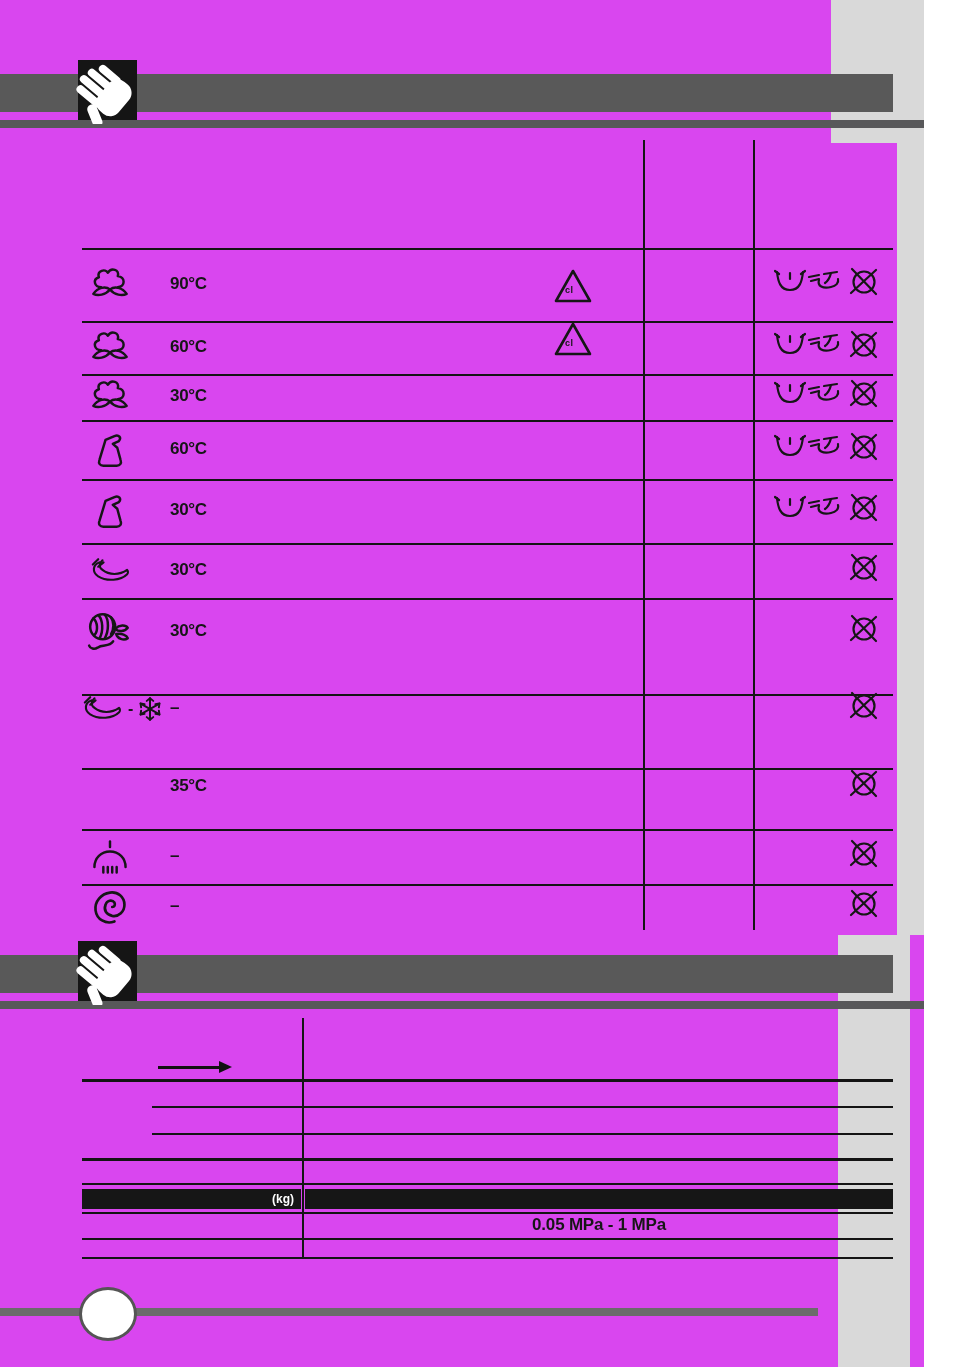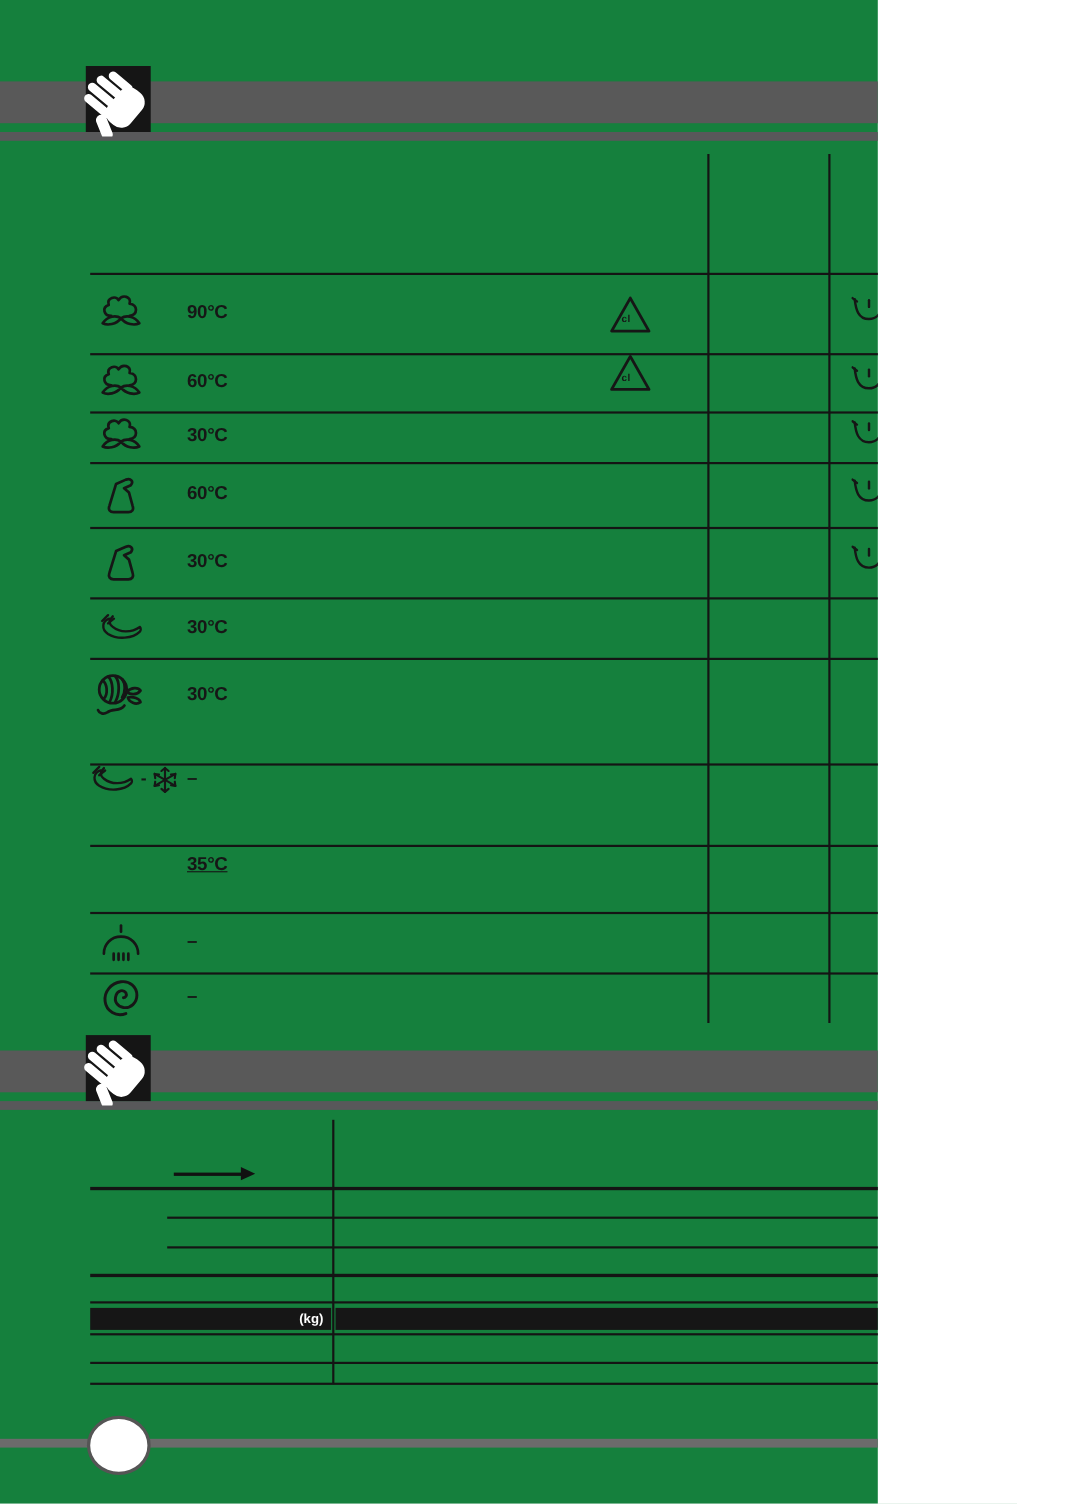--- a/index.html
+++ b/index.html
@@ -1,16 +1,16 @@
 <!DOCTYPE html>
 <html><head>
 <meta charset="utf-8">
 <style>
   html,body{margin:0;padding:0;background:#fff;}
-  .page{position:relative;width:798px;height:1367px;background:#15803d;overflow:hidden;
+  .page{position:relative;width:924px;height:1367px;background:#d946ef;overflow:hidden;
         font-family:"Liberation Sans",sans-serif;color:#161616;}
   .abs{position:absolute;}
   .gray{position:absolute;background:#d9d9d9;}
   .edgetab{position:absolute;background:#5e5e5e;}
   .bar{position:absolute;background:#595959;}
   .thinbar{position:absolute;background:#58585a;height:8px;}
   .redline{position:absolute;background:#d4756b;}
   .reddot{position:absolute;background:#b44a42;}
   .handsq{position:absolute;width:59px;height:60px;background:#151515;}
   .handsq svg{position:absolute;left:-4px;top:-2px;}
@@ -314,21 +314,21 @@
         </svg>
       </div>
       <div class="temp" style="left:170px;top:698px;">–</div>
       <div class="careicon" style="left:846px;top:687px;"><svg width="36" height="36" viewBox="0 0 36 36">
           <g fill="none" stroke="#161616" stroke-linecap="round" stroke-linejoin="round" stroke-width="2.2">
       <circle cx="18" cy="19" r="10.5"></circle>
             <path d="M6,6 L30,31"></path>
             <path d="M30,7 L5,30"></path>
           </g>
         </svg></div>
-      <div class="temp" style="left:170px;top:776px;text-decoration:underline;">35°C</div>
+      <div class="temp" style="left:170px;top:776px;">35°C</div>
       <div class="careicon" style="left:846px;top:765px;"><svg width="36" height="36" viewBox="0 0 36 36">
           <g fill="none" stroke="#161616" stroke-linecap="round" stroke-linejoin="round" stroke-width="2.2">
       <circle cx="18" cy="19" r="10.5"></circle>
             <path d="M6,6 L30,31"></path>
             <path d="M30,7 L5,30"></path>
           </g>
         </svg></div>
       <div class="fabricbox" style="top:833px;height:48px;">
         <svg width="40" height="36" viewBox="0 0 36 32">
           <g fill="none" stroke="#161616" stroke-linecap="round" stroke-linejoin="round" stroke-width="2.2">
@@ -384,19 +384,20 @@
   <div class="hline" style="left:152px;top:1106px;width:741px;height:1.5px;"></div>
   <div class="hline" style="left:152px;top:1133px;width:741px;height:1.5px;"></div>
   <div class="hline" style="left:82px;top:1158px;width:811px;height:2.5px;"></div>
   <div class="hline" style="left:82px;top:1183px;width:811px;height:1.5px;"></div>
 
   <div class="blackbar" style="left:82px;top:1189px;width:219px;"></div>
   <div class="blackbar" style="left:305px;top:1189px;width:588px;"></div>
   <div class="kg" style="left:82px;top:1192px;width:212px;">(kg)</div>
 
   <div class="hline" style="left:82px;top:1212px;width:811px;height:1.5px;"></div>
+  <div class="pressure" style="left:305px;top:1215px;width:588px;">0.05 MPa - 1 MPa</div>
   <div class="hline" style="left:82px;top:1238px;width:811px;height:1.5px;"></div>
   <div class="hline" style="left:82px;top:1257px;width:811px;height:1.5px;"></div>
 
   <div class="bottomrule" style="left:0;top:1308px;width:818px;"></div>
   <div class="bottomellipse" style="left:79px;top:1287px;"></div>
 
 </div>
 
 </body></html>

